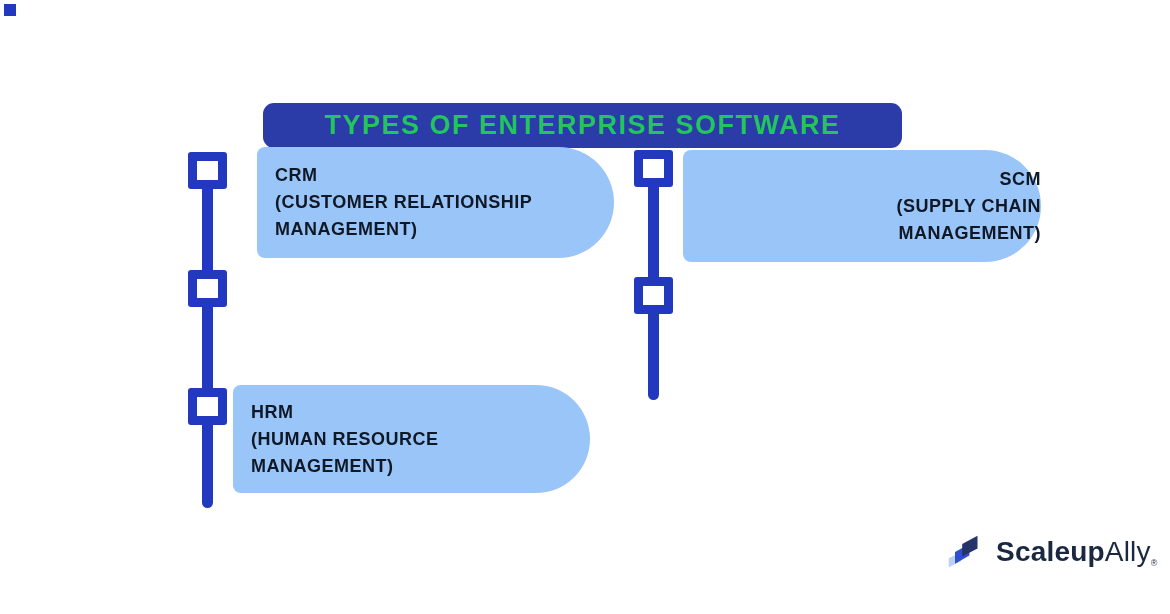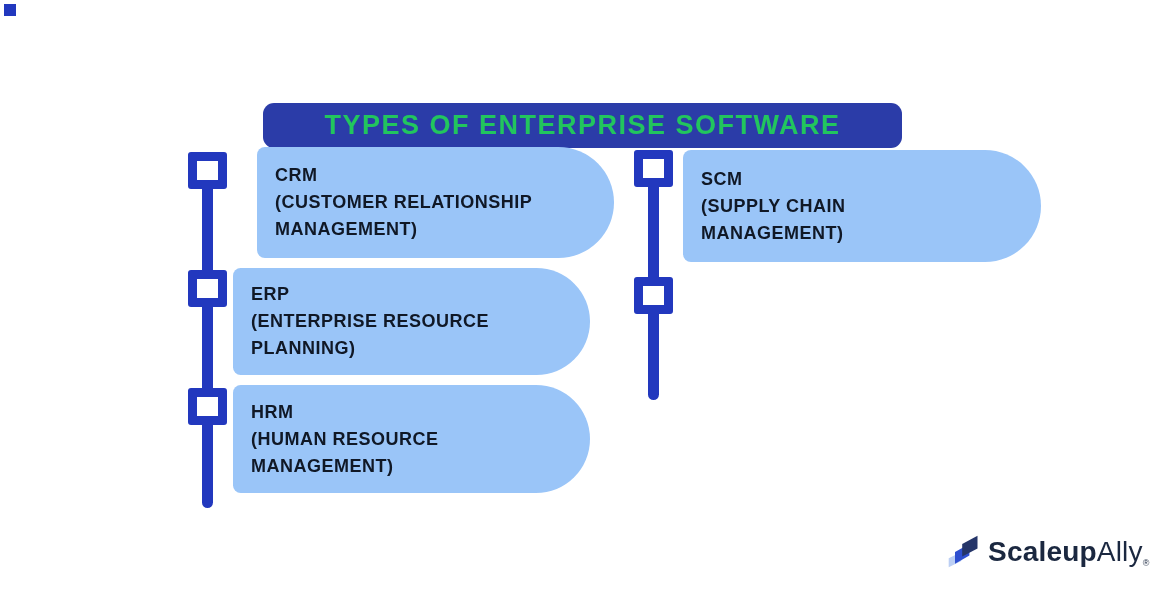--- a/index.html
+++ b/index.html
@@ -38,28 +38,28 @@
     position:absolute; background:var(--card-bg,#9AC5F8);
     border-radius:8px 56px 56px 8px;
     display:flex; flex-direction:column; justify-content:center;
     padding-left:18px; box-sizing:border-box;
     color:var(--card-text,#101826); font-weight:bold; font-size:18px;
     line-height:27px; letter-spacing:0.5px; white-space:pre-line;
   }
   .c-l1 { left:233px; top:147px; width:357px; height:111px;margin-left:24px; }
   .c-l2 { left:233px; top:268px; width:357px; height:107px; }
   .c-l3 { left:233px; top:385px; width:357px; height:108px; }
-  .c-r1 { left:683px; top:150px; width:358px; height:112px; }
+  .c-r1 { left:683px; top:150px; width:358px; height:112px;text-align:right; }
   .c-r2 { left:683px; top:273px; width:358px; height:114px; }
   .logo {
     position:absolute; left:946px; top:532px; height:40px;
     display:flex; align-items:center;
   }
   .logo-mark { width:36px; height:36px; margin-right:6px; }
-  .logo-text { font-size:28px; color:var(--logo-text,#1B2840); letter-spacing:0.2px; }
+  .logo-text { font-size:28px; color:var(--logo-text,#1B2840); letter-spacing:0.2px;margin-left:8px; }
   .logo-bold  { font-weight:bold; }
   .logo-light { font-weight:normal; }
   .logo-reg { font-size:9px; color:var(--logo-text,#1B2840); align-self:flex-end; margin-bottom:4px; }
 </style>
 </head>
 <body>
 
 <div class="canvas">
 
   <div class="corner-square"></div>
@@ -70,25 +70,20 @@
 
   <div class="bar bar-left"></div>
   <div class="marker m-l1"></div>
   <div class="marker m-l2"></div>
   <div class="marker m-l3"></div>
 
   <div class="card c-l1">
     <span>CRM
 (CUSTOMER RELATIONSHIP
 MANAGEMENT)</span>
-  </div>
-  <div class="card c-l2">
-    <span>ERP
-(ENTERPRISE RESOURCE
-PLANNING)</span>
   </div>
   <div class="card c-l3">
     <span>HRM
 (HUMAN RESOURCE
 MANAGEMENT)</span>
   </div>
 
   <div class="bar bar-right"></div>
   <div class="marker m-r1"></div>
   <div class="marker m-r2"></div>

